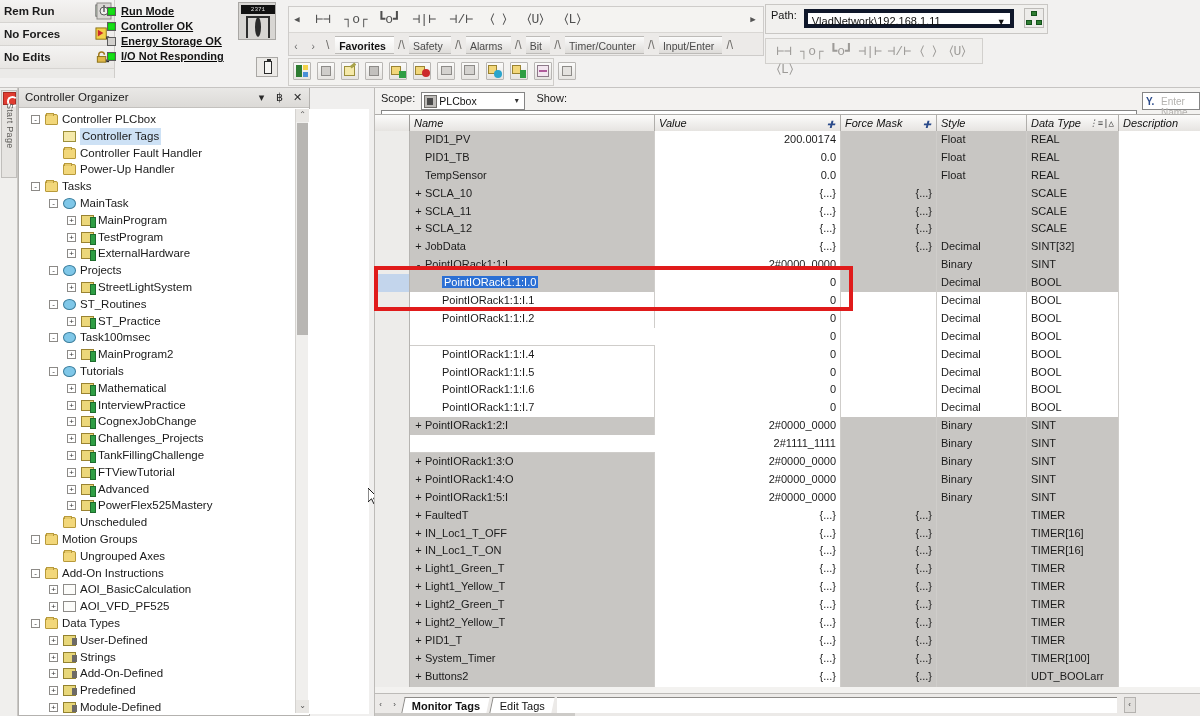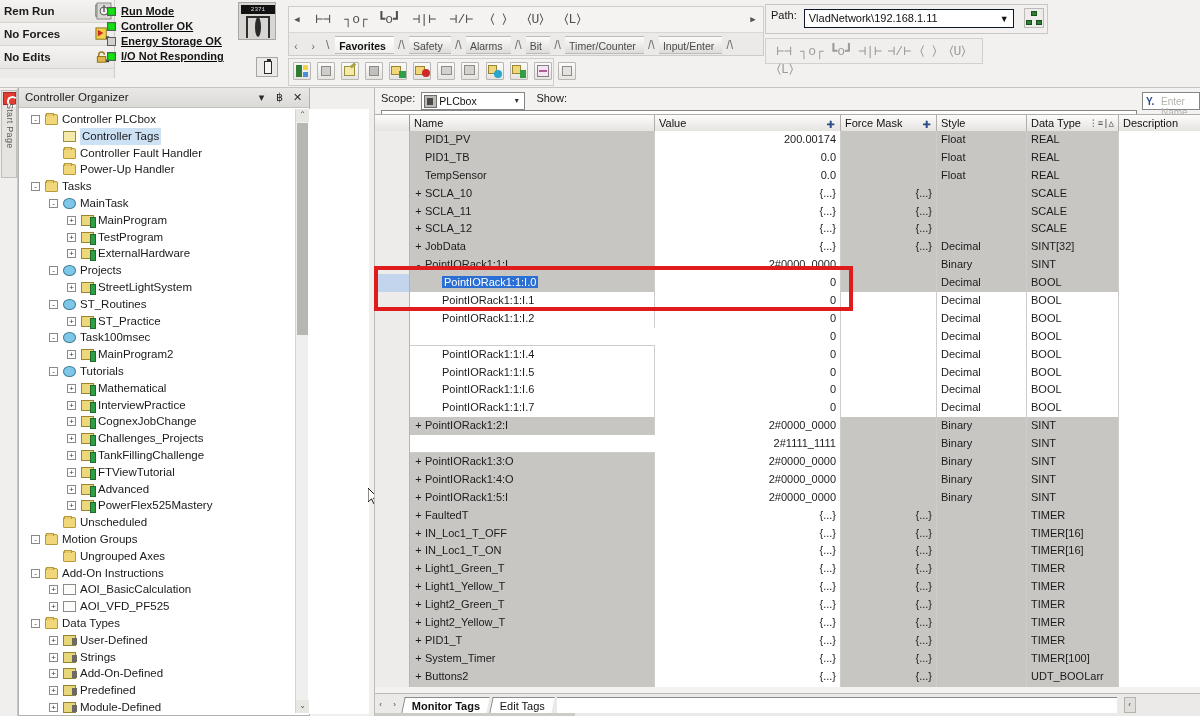--- a/index.html
+++ b/index.html
@@ -134,21 +134,21 @@
 
   
   #path-panel {
     position:absolute; left:765px; top:4px; width:283px; height:30px;
     background:#f1f0ee; border:1px solid #c9c7c4;
     padding:4px 7px 0 5px;
   }
   #path-label { display:inline-block; font-size:11px; color:#141414; vertical-align:2px; }
   #path-combo {
     display:inline-block; width:210px; height:19px; margin-left:4px;
-    background:#fff; border:1px solid #0f172a; position:relative; vertical-align:top;
+    background:#fff; border:4px solid #0f172a; position:relative; vertical-align:top;
   }
   #path-value {
     position:absolute; left:4px; top:2px; font-size:11px; color:#111;
     white-space:nowrap;
   }
   #path-caret {
     position:absolute; right:2px; top:3px; width:13px; height:13px;
     text-align:center; line-height:12px; font-size:9px; color:#111;
   }
   #path-netbtn {
@@ -269,20 +269,21 @@
     position:relative; height:17px;
     background: linear-gradient(#fcfcfb,#e4e2df);
     border-top:1px solid #b0aeab; border-bottom:1px solid #9d9b98;
   }
   .ch {
     position:absolute; top:0; height:16px; line-height:16px;
     font-size:11px; color:#111; padding-left:4px;
     border-right:1px solid #b0aeab;
     background: linear-gradient(#fcfcfb,#e6e4e1);
     white-space:nowrap;
+    font-style:italic;
   }
   .ch .sorticon { position:absolute; right:5px; top:2px; color:#2a4a8a; font-size:10px; }
   .ch .ic2 { position:absolute; right:4px; top:1px; font-size:9px; color:#333; font-family:"Liberation Mono", monospace;}
 
   
   #grid-body { position:relative; height:556px; overflow:hidden; background:#fff; }
   .row { position:relative; height:17.9px; border-bottom:1px solid #cfcdca; }
   .cell {
     position:absolute; top:0; height:17.9px; line-height:17.9px;
     font-size:11px; color:#1b1b1b; padding:0 4px;

